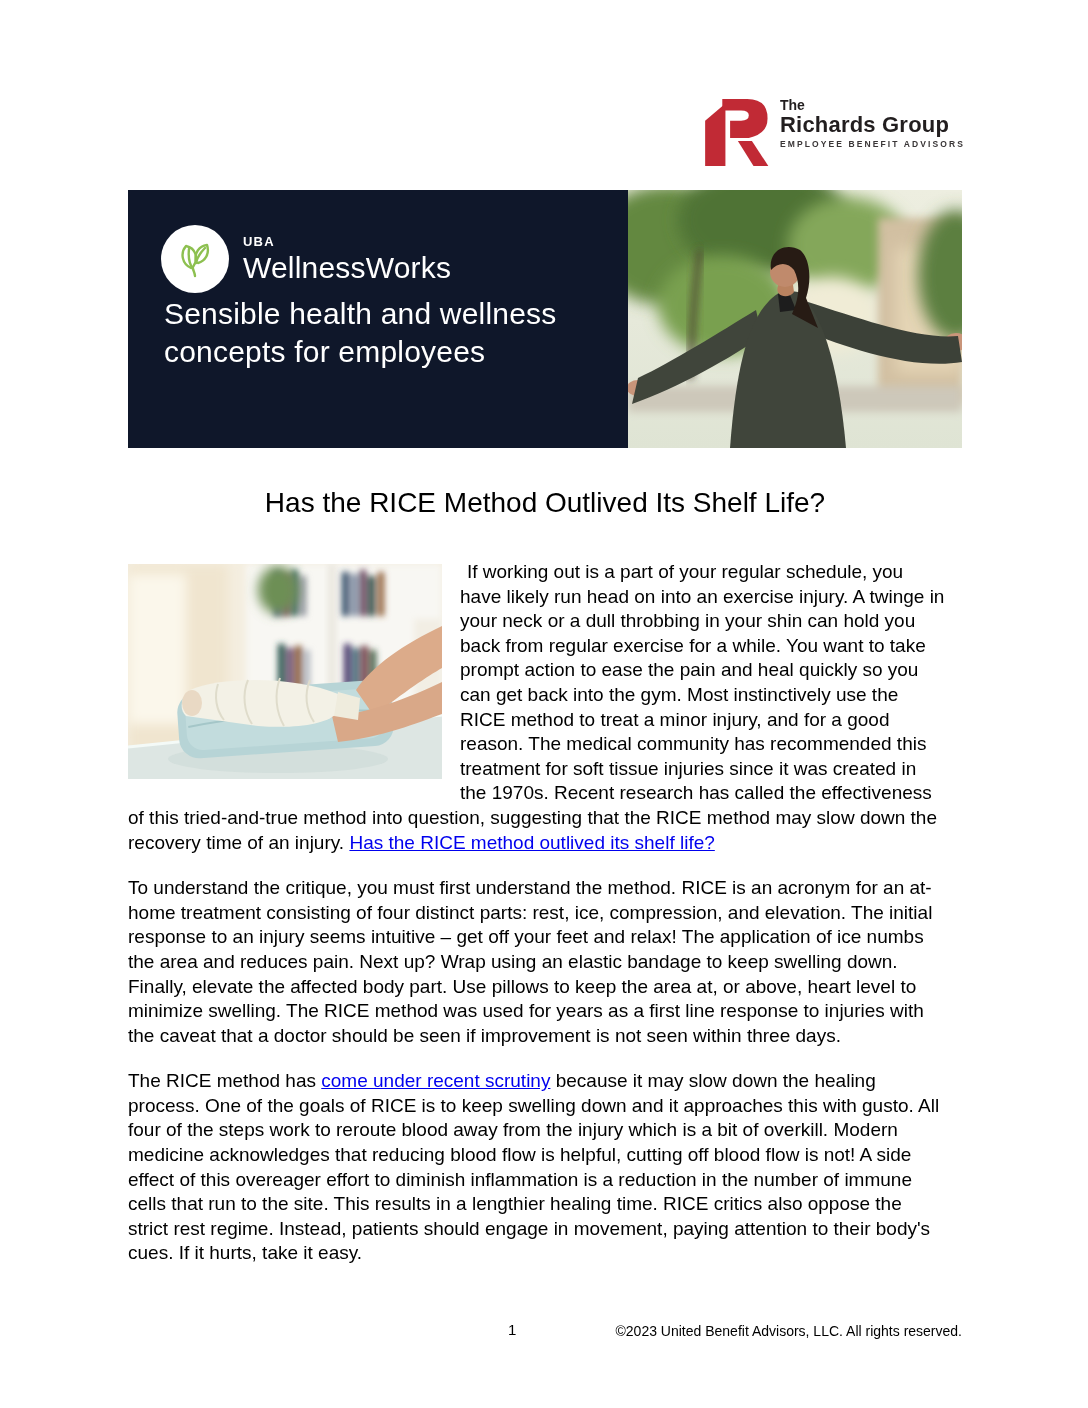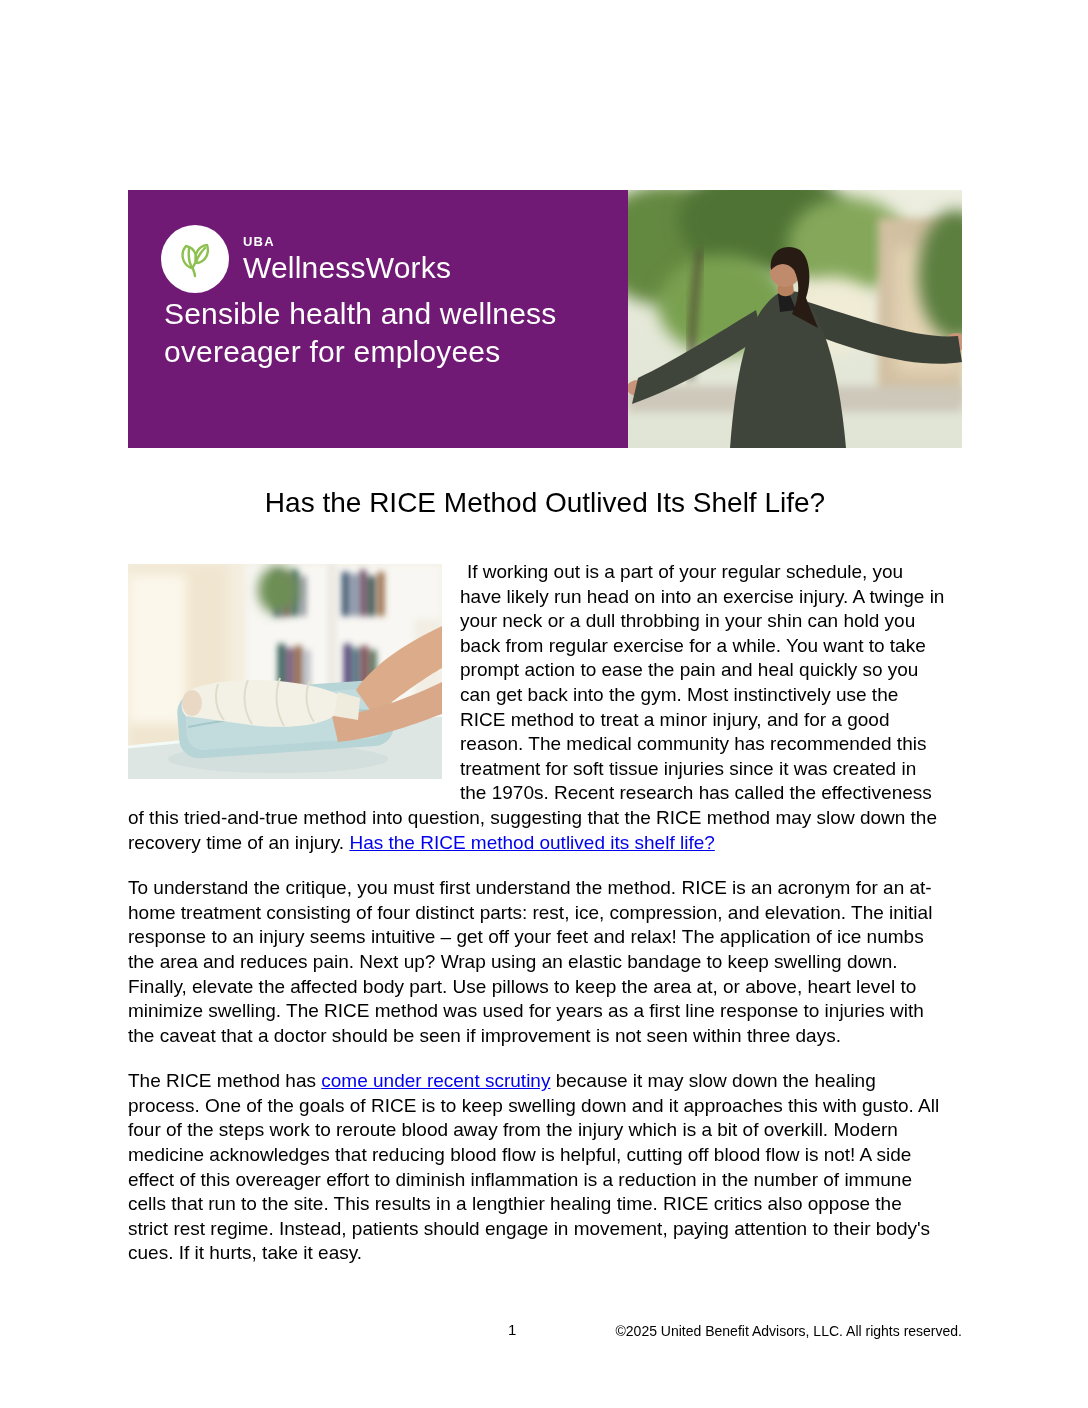--- a/index.html
+++ b/index.html
@@ -47,43 +47,55 @@
   
   .footer{position:absolute;top:1321px;left:128px;width:834px;height:24px;}
   .pagenum{position:absolute;left:380px;top:0;font-size:15px;}
   .copyright{position:absolute;right:0;top:2px;font-size:14px;}
 </style>
 </head>
 <body>
 
 <div class="page">
 
+  <div class="rg-logo">
+    <svg class="rg-mark" viewBox="0 0 90 100" aria-hidden="true">
+      <path fill="#c12a35" d="M8,42 L34,20 L34,100 L8,100 Z"></path>
+      <path fill="#c12a35" d="M30,14 L62,14 Q88,14 88,39 Q88,59 64,64 L40,64 L40,42 L54,42 Q64,42 64,35 Q64,29 54,29 L30,29 Z"></path>
+      <path fill="#c12a35" d="M50,68 L68,68 L89,100 L70,100 Z"></path>
+    </svg>
+    <div class="rg-text">
+      <div class="rg-the">The</div>
+      <div class="rg-name">Richards Group</div>
+      <div class="rg-tagline">EMPLOYEE BENEFIT ADVISORS</div>
+    </div>
+  </div>
 
   <div class="banner">
-    <div class="banner-left" style="background: #701a75;">
+    <div class="banner-left" style="background: #0f172a;">
       <div class="brand-row">
         <div class="leaf-circle">
           <svg width="42" height="42" viewBox="0 0 42 42" aria-hidden="true">
             <g fill="none" stroke="#8dc050" stroke-width="2.4" stroke-linecap="round" stroke-linejoin="round">
               <path d="M17,30 C8,26 6,15 12,8 C22,10 25,21 19,29 Z"></path>
               <path d="M15,11 C14,20 16,27 19,31"></path>
               <path d="M22,24 C20,15 25,8 33,7 C36,16 31,23 24,25 Z"></path>
               <path d="M31,10 C26,15 23,20 22,25"></path>
               <path d="M19,31 C20,34 21,36 21,38"></path>
             </g>
           </svg>
         </div>
         <div class="brand-words">
           <div class="brand-uba">UBA</div>
           <div class="brand-ww">WellnessWorks</div>
         </div>
       </div>
       <div class="banner-tagline">
         <span>Sensible health and wellness</span><br>
-        <span>overeager for employees</span>
+        <span>concepts for employees</span>
       </div>
     </div>
     <div class="banner-photo">
       <svg viewBox="0 0 334 258" preserveAspectRatio="none" aria-hidden="true">
         <defs>
           <linearGradient id="sky" x1="0" y1="0" x2="0" y2="1">
             <stop offset="0" stop-color="#edeee0"></stop>
               <stop offset="1" stop-color="#dfe4d4"></stop>
           </linearGradient>
           <filter id="blur8" x="-40%" y="-40%" width="180%" height="180%">
@@ -186,16 +198,16 @@
 
     <p class="p-first"><span>If working out is a part of your regular schedule, you have likely run head on into an exercise injury. A twinge in your neck or a dull throbbing in your shin can hold you back from regular exercise for a while. You want to take prompt action to ease the pain and heal quickly so you can get back into the gym. Most instinctively use the RICE method to treat a minor injury, and for a good reason. The medical community has recommended this treatment for soft tissue injuries since it was created in the 1970s. Recent research has called the effectiveness of this tried-and-true method into question, suggesting that the RICE method may slow down the recovery time of an injury. </span><span class="link" style="color: rgb(0, 0, 238);">Has the RICE method outlived its shelf life?</span></p>
 
     <p><span>To understand the critique, you must first understand the method. RICE is an acronym for an at-home treatment consisting of four distinct parts: rest, ice, compression, and elevation. The initial response to an injury seems intuitive – get off your feet and relax! The application of ice numbs the area and reduces pain. Next up? Wrap using an elastic bandage to keep swelling down. Finally, elevate the affected body part. Use pillows to keep the area at, or above, heart level to minimize swelling. The RICE method was used for years as a first line response to injuries with the caveat that a doctor should be seen if improvement is not seen within three days.</span></p>
 
     <p><span>The RICE method has </span><span class="link" style="color: rgb(0, 0, 238);">come under recent scrutiny</span><span> because it may slow down the healing process. One of the goals of RICE is to keep swelling down and it approaches this with gusto. All four of the steps work to reroute blood away from the injury which is a bit of overkill. Modern medicine acknowledges that reducing blood flow is helpful, cutting off blood flow is not! A side effect of this overeager effort to diminish inflammation is a reduction in the number of immune cells that run to the site. This results in a lengthier healing time. RICE critics also oppose the strict rest regime. Instead, patients should engage in movement, paying attention to their body's cues. If it hurts, take it easy.</span></p>
   </div>
 
   <div class="footer">
     <span class="pagenum">1</span>
-    <span class="copyright">©2025 United Benefit Advisors, LLC. All rights reserved.</span>
+    <span class="copyright">©2023 United Benefit Advisors, LLC. All rights reserved.</span>
   </div>
 
 </div>
 
 </body></html>

